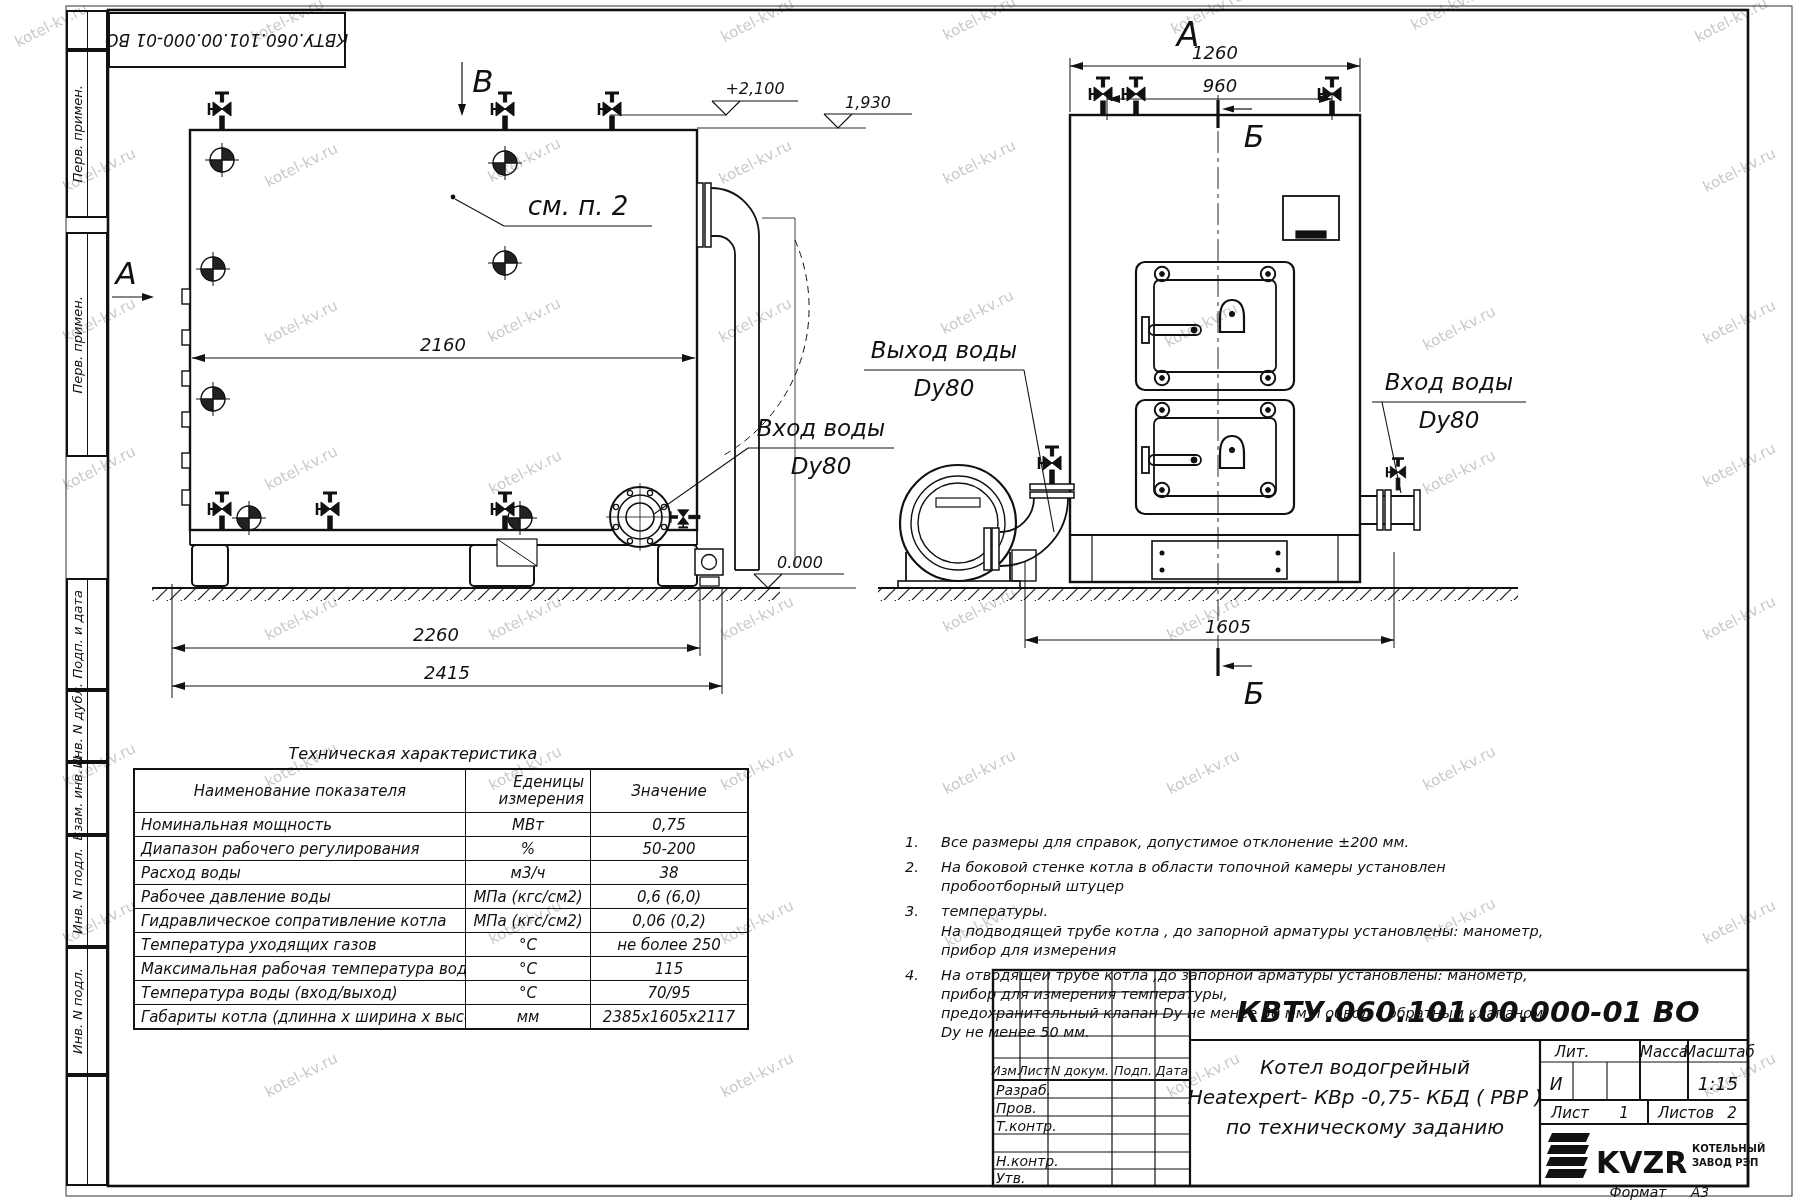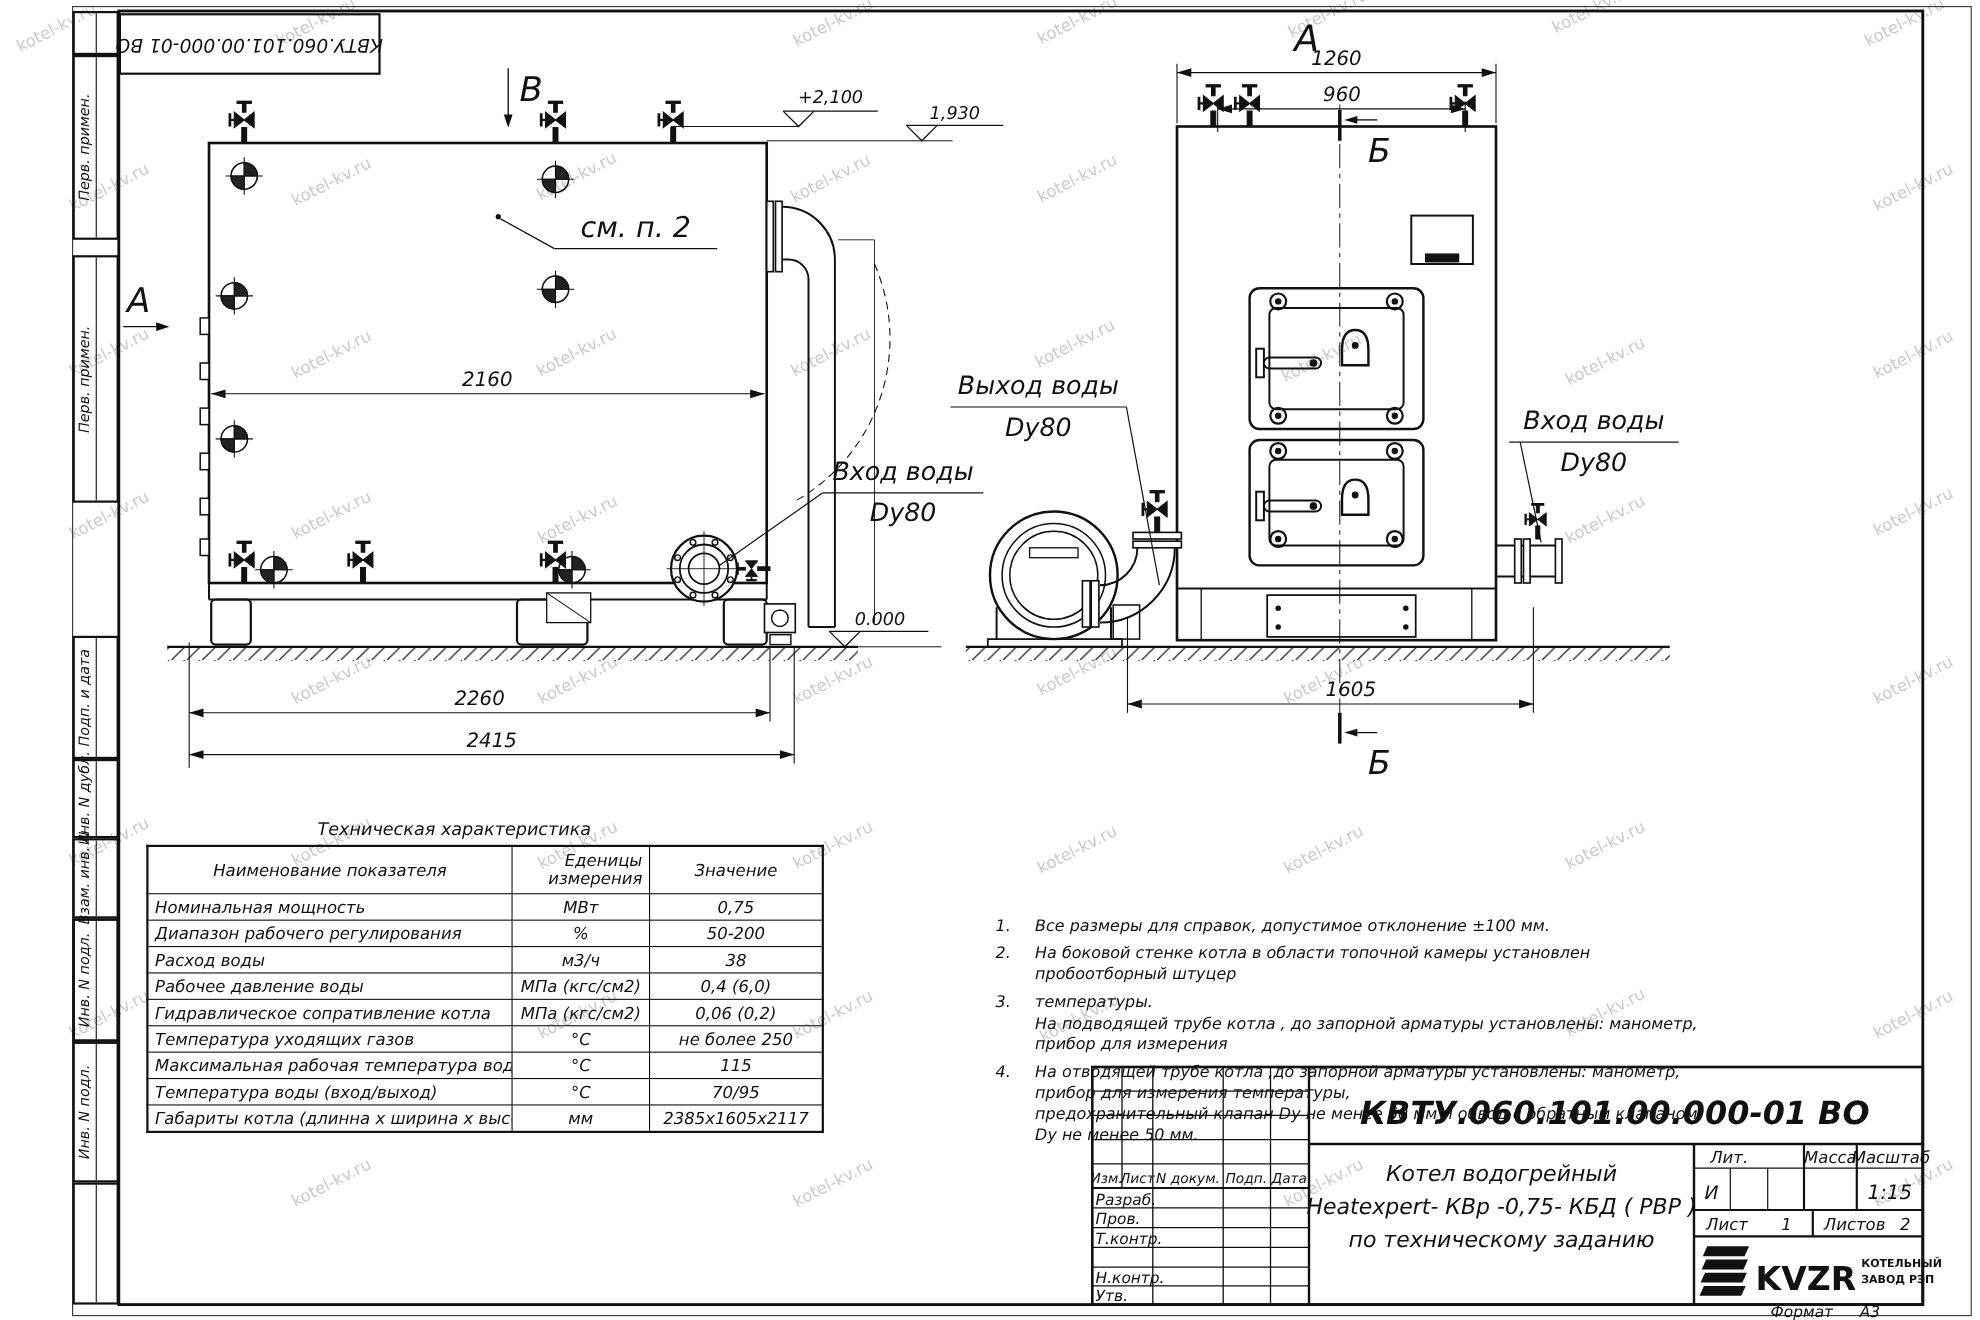--- a/index.html
+++ b/index.html
@@ -484,21 +484,21 @@
   </div>
 
 <div id="stamp" class="hud">
   <span>КВТУ.060.101.00.000-01 ВО</span>
 </div>
 
 <div id="notes" class="hud">
   <div class="note">
     <span class="nnum">1.</span>
     <div class="ntext">
-        <span>Все размеры для справок, допустимое отклонение  ±100 мм.</span>
+        <span>Все размеры для справок, допустимое отклонение  ±200 мм.</span>
       </div>
   </div>
   <div class="note">
     <span class="nnum">2.</span>
     <div class="ntext">
         <span>На боковой стенке котла в области топочной камеры установлен пробоотборный штуцер</span>
       </div>
   </div>
   <div class="note">
     <span class="nnum">3.</span>
@@ -539,21 +539,21 @@
       <td class="c">50-200</td>
     </tr>
     <tr>
       <td>Расход воды</td>
       <td class="c">м3/ч</td>
       <td class="c">38</td>
     </tr>
     <tr>
       <td>Рабочее давление воды</td>
       <td class="c">МПа (кгс/см2)</td>
-      <td class="c">0,4 (6,0)</td>
+      <td class="c">0,6 (6,0)</td>
     </tr>
     <tr>
       <td>Гидравлическое сопративление котла</td>
       <td class="c">МПа (кгс/см2)</td>
       <td class="c">0,06 (0,2)</td>
     </tr>
     <tr>
       <td>Температура уходящих газов</td>
       <td class="c">°С</td>
       <td class="c">не более 250</td>

